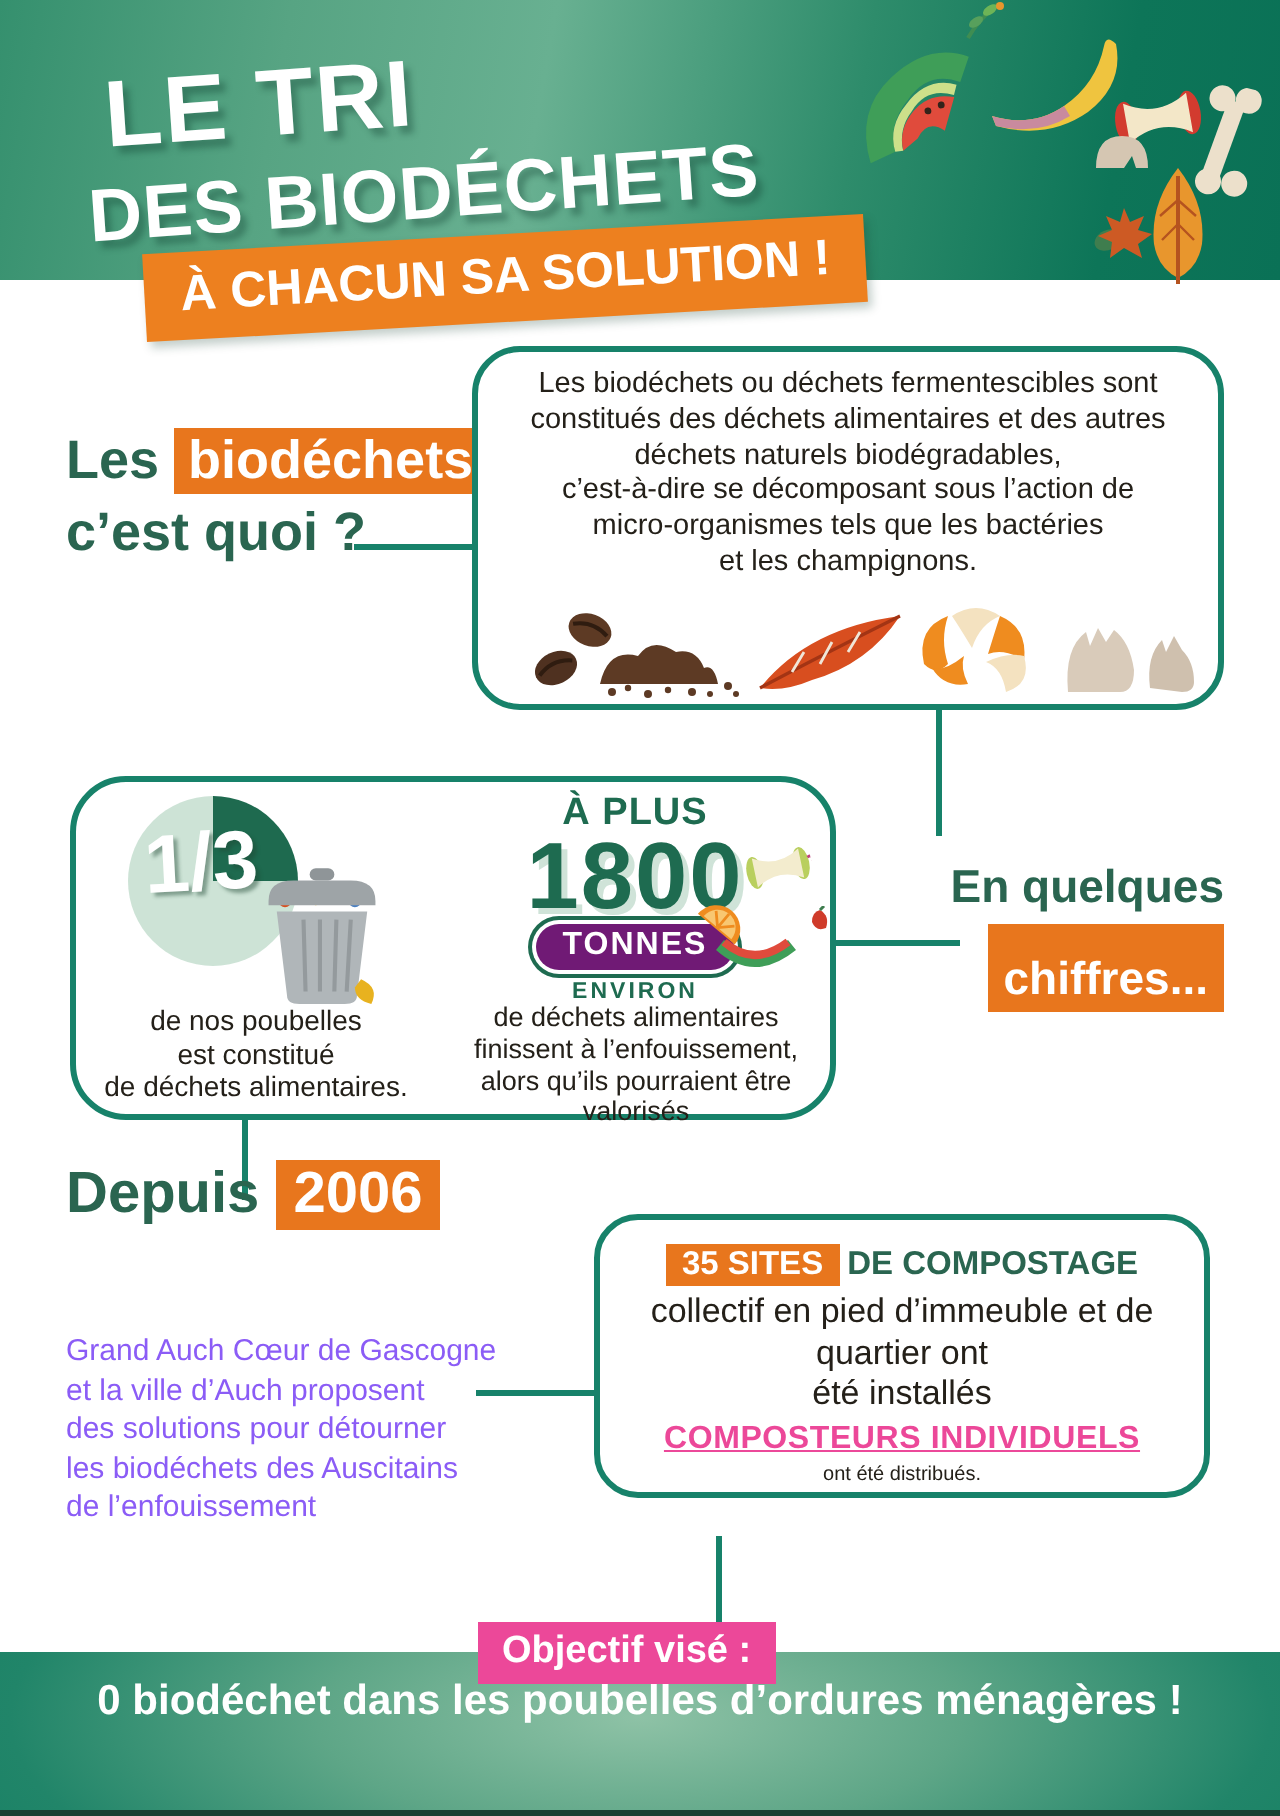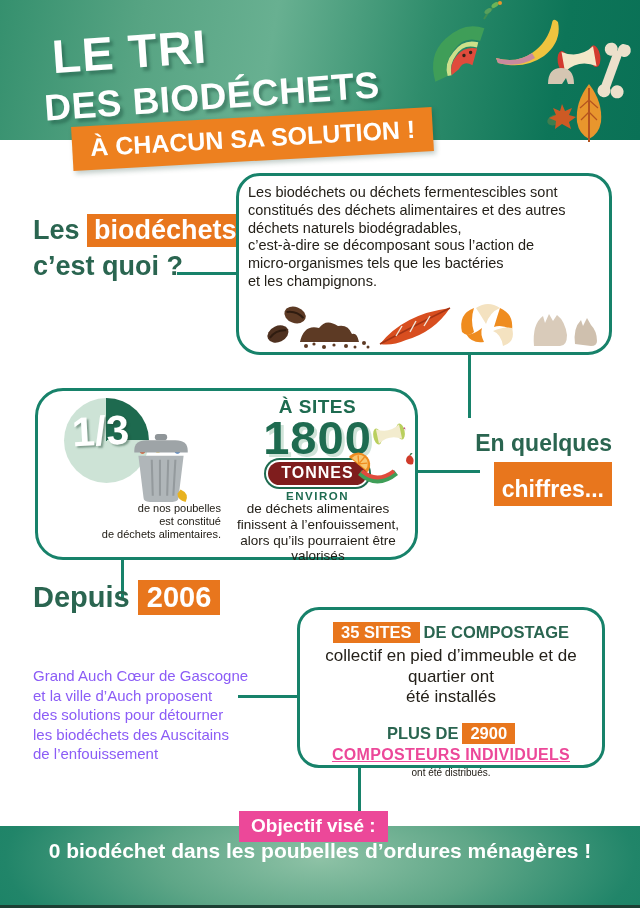--- a/index.html
+++ b/index.html
@@ -19,56 +19,56 @@
 
   
   .preline { white-space:pre-line; }
   .gbox { position:absolute; background:#fff; border:3px solid #17826a; border-radius:24px; }
   .cline { position:absolute; background:#17826a; }
   .hl { background:#e8761d; color:#fff; padding:1px 7px 2px; }
 
   
   .what-heading { position:absolute; left:33px; top:212px; font-size:27px; font-weight:bold;
     color:#2a6550; line-height:1.35; }
-  .def-text { position:absolute; left:248px; top:184px; width:352px; 
+  .def-text { position:absolute; left:248px; top:184px; width:352px; text-align:center;
     font-size:14.5px; line-height:1.23; color:#242019; }
 
   
   .third-circle { position:absolute; left:64px; top:398px; width:85px; height:85px; border-radius:50%;
     background:conic-gradient(#1e6a4f 0deg 90deg, #cde3d6 90deg 360deg); }
   .third-text { position:absolute; left:58px; top:408px; width:85px; text-align:center;
     font-size:41px; font-weight:bold; color:#fff; transform:rotate(-3deg);
     text-shadow:2px 2px 2px rgba(30,70,50,.45); }
-  .fraction-caption { position:absolute; left:35px; top:502px; width:186px; text-align:right;
-    font-size:11px; line-height:1.18; color:#242019; }
+  .fraction-caption { position:absolute; left:35px; top:502px; width:186px; text-align:center;
+    font-size:14px; line-height:1.18; color:#242019; }
   .city-label { position:absolute; left:245px; top:396px; width:145px; text-align:center;
     font-size:19px; font-weight:bold; color:#1e6b50; letter-spacing:.5px; }
   .tonnage { position:absolute; left:245px; top:410px; width:145px; text-align:center;
     font-size:47px; font-weight:bold; color:#1e6b50; letter-spacing:1px;
     text-shadow:3px 3px 0 #cfe3d8; }
   .tonnes-wrap { position:absolute; left:245px; top:462px; width:145px; text-align:center; }
-  .tonnes-pill { display:inline-block; background:#7f1d1d; color:#fff; font-size:16px; font-weight:bold;
+  .tonnes-pill { display:inline-block; background:#701a75; color:#fff; font-size:16px; font-weight:bold;
     letter-spacing:1px; padding:2px 13px 3px; border-radius:13px;
     box-shadow:0 0 0 2px #fff, 0 0 0 4px #1e6b50; }
   .environ { position:absolute; left:245px; top:490px; width:145px; text-align:center;
     font-size:11.5px; font-weight:bold; color:#1e6b50; letter-spacing:1.5px; }
   .tonnage-caption { position:absolute; left:222px; top:501px; width:192px; text-align:center;
     font-size:13.5px; line-height:1.17; color:#242019; }
   .side-label { position:absolute; left:440px; top:430px; width:172px; text-align:right;
     font-size:23px; font-weight:bold; color:#2a6550; line-height:1.2; }
   .side-label .hl { display:inline-block; margin-top:4px; padding:14px 8px 3px; }
 
   
   .since-heading { position:absolute; left:33px; top:581px; font-size:29px; font-weight:bold; color:#2a6550; }
   .since-heading .hl { padding:1px 9px 2px; }
   .since-paragraph { position:absolute; left:33px; top:666px; width:220px;
     font-size:15px; line-height:1.3; color:#8b5cf6; }
 
   
-  .sites-box { left:297px; top:607px; width:308px; height:161px; border-radius:22px;
+  .sites-box { left:297px; top:607px; width:308px; height:142px; border-radius:22px;
     text-align:center; padding-top:13px; }
   .sites-line1 { font-size:16.5px; font-weight:bold; color:#2a6550; }
   .sites-line1 .hl { padding:1px 8px 2px; margin-right:4px; }
   .sites-body { font-size:17px; line-height:1.22; color:#242019; margin-top:4px; }
   .sites-more { font-size:16.5px; font-weight:bold; color:#2a6550; margin-top:16px; }
   .sites-more .hl { padding:1px 8px 2px; margin-left:4px; }
   .sites-more-label { font-size:16px; font-weight:bold; color:#ec4899; margin-top:3px; letter-spacing:.3px;text-decoration:underline; }
   .sites-more-body { font-size:10px; color:#242019; margin-top:3px; }
 
   
@@ -202,21 +202,21 @@
     <circle cx="52" cy="20" r="3" fill="#4a7fc1"></circle>
     <path d="M10 20 Q10 10 22 10 L50 10 Q62 10 62 20 L62 22 L10 22 Z" fill="#9ea4a7"></path>
     <path d="M14 25 L58 25 L53 66 Q53 70 47 70 L25 70 Q19 70 19 66 Z" fill="#b0b6b9"></path>
     <path d="M27 29 L28 64 M35 29 L35 64 M43 29 L42 64 M50 29 L48 64" stroke="#949a9d" stroke-width="2" fill="none"></path>
     <path d="M55 58 Q64 62 60 70 Q52 68 52 62 Z" fill="#e8b21f"></path>
   </svg>
   <div class="fraction-caption preline">de nos poubelles
 est constitué
 de déchets alimentaires.</div>
 
-  <div class="city-label">À SITES</div>
+  <div class="city-label">À PLUS</div>
   <div class="tonnage">1800</div>
   <div class="tonnes-wrap">
     <span class="tonnes-pill">TONNES</span>
   </div>
   <div class="environ">ENVIRON</div>
   <div class="tonnage-caption preline">de déchets alimentaires
 finissent à l’enfouissement,
 alors qu’ils pourraient être
 valorisés</div>
 
@@ -257,23 +257,20 @@
 les biodéchets des Auscitains
 de l’enfouissement</div>
   <div class="cline" style="left:238px;top:695px;width:59px;height:3px"></div>
 
   <div class="gbox sites-box">
     <div class="sites-line1">
       <span class="hl">35 SITES</span><span>DE COMPOSTAGE</span>
     </div>
     <div class="sites-body preline">collectif en pied d’immeuble et de quartier ont
 été installés</div>
-    <div class="sites-more">
-      <span>PLUS DE</span><span class="hl">2900</span>
-    </div>
     <div class="sites-more-label">COMPOSTEURS INDIVIDUELS</div>
     <div class="sites-more-body">ont été distribués.</div>
   </div>
   <div class="cline" style="left:358px;top:768px;width:3px;height:45px"></div>
 
   <div class="objective-box">Objectif visé :</div>
   <div class="band"></div>
   <div class="band-text">0 biodéchet dans les poubelles d’ordures ménagères !</div>
   <div class="band-strip"></div>
 

